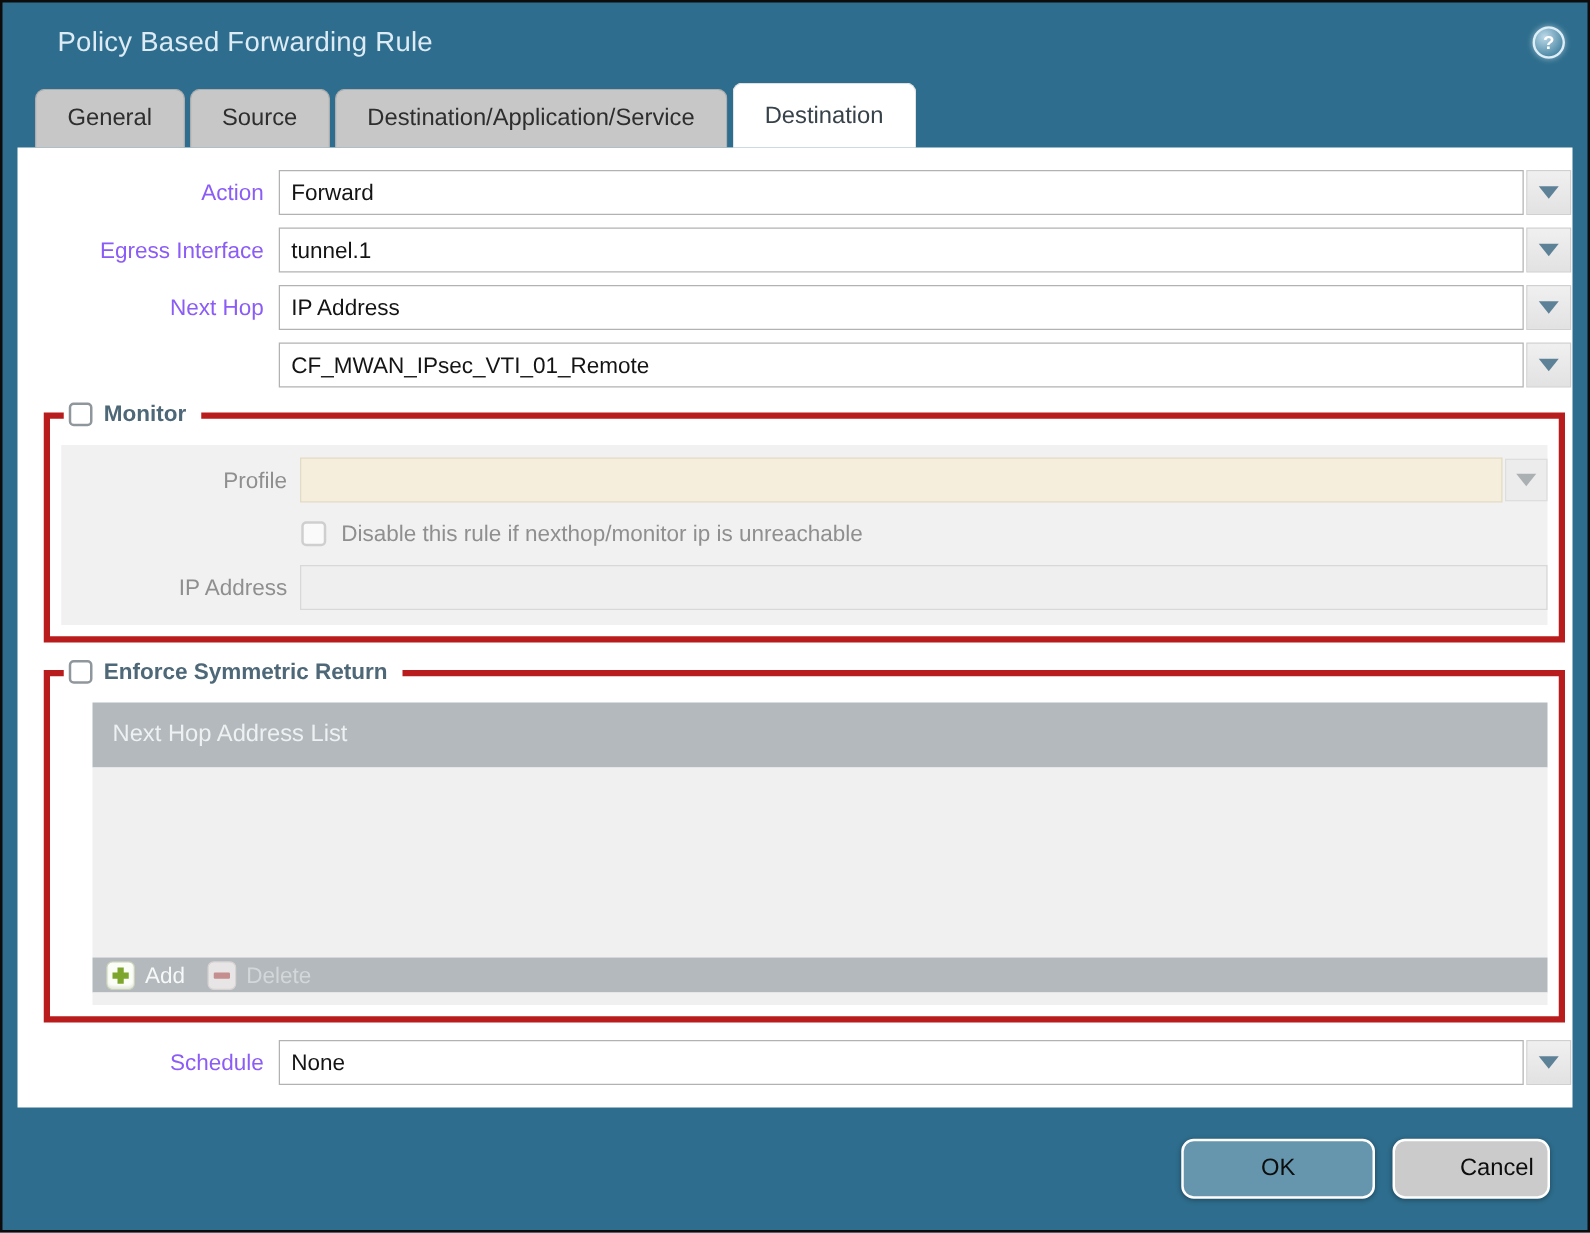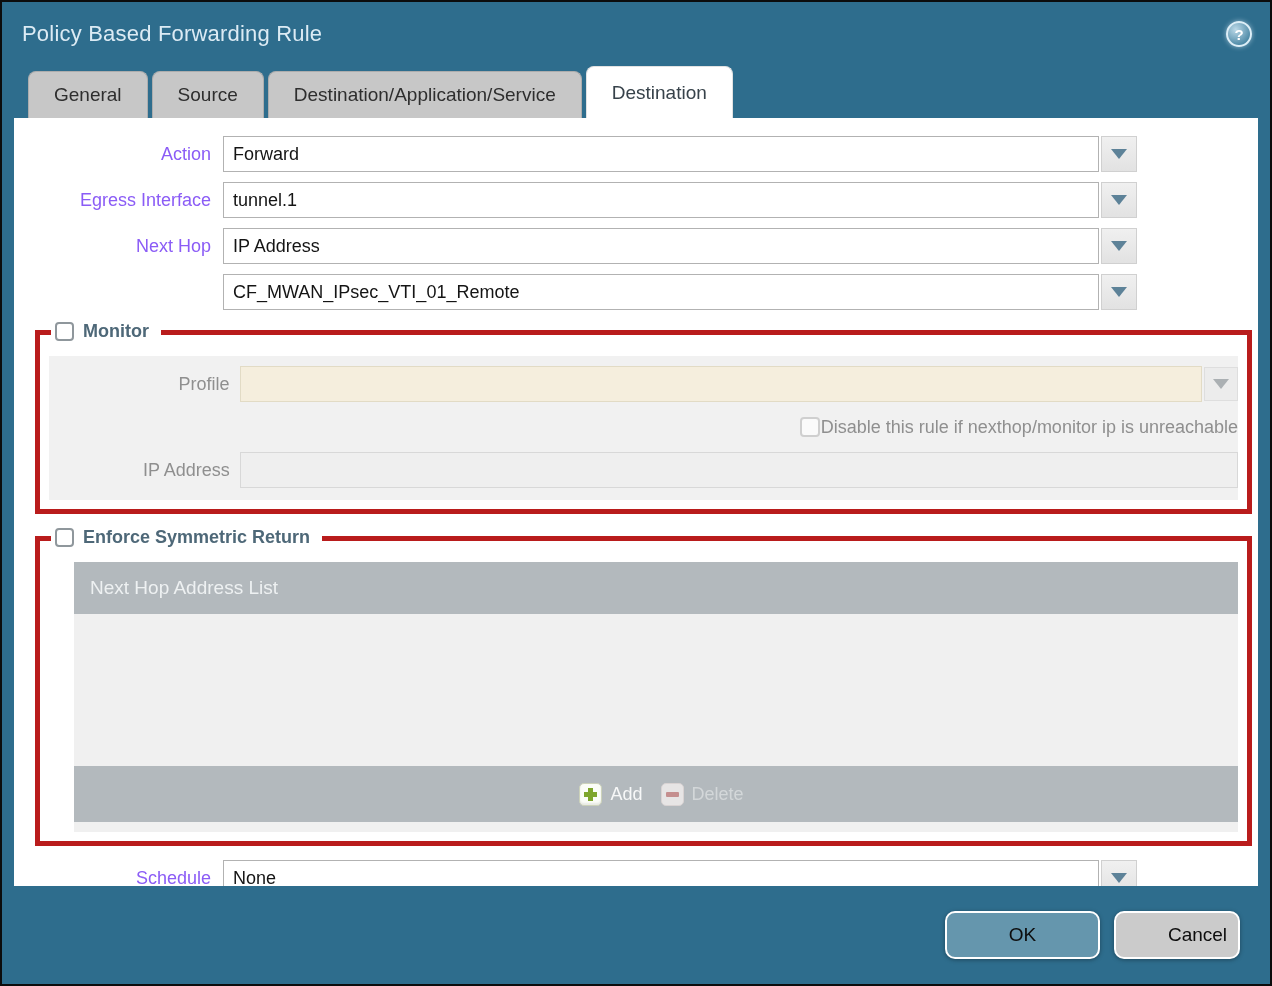--- a/index.html
+++ b/index.html
@@ -8,21 +8,21 @@
 
   .frame {
     width:1272px; height:986px;
     background:var(--chrome-teal);
     border:2px solid #0c0c0c;
     position:relative;
   }
 
   
   .titlebar { height:64px; display:flex; align-items:center; justify-content:space-between; padding:0 18px 0 20px; }
-  .title { font-size:22px; font-weight:400; color:#dcebf4; letter-spacing:.2px; }
+  .title { font-size:22px; font-weight:400; color:#dcebf4; letter-spacing:.2px;margin-left:24px; }
   .help {
     width:26px; height:26px; border-radius:50%;
     background:radial-gradient(circle at 35% 30%, #bcd9e8, #4d89a6 75%);
     border:2px solid #ddeef7; color:#fff;
     font-weight:bold; font-size:15px;
     display:flex; align-items:center; justify-content:center;
     box-shadow:0 0 5px rgba(230,245,255,.55);
     cursor:pointer;
   }
 
@@ -36,21 +36,21 @@
     border-radius:8px 8px 0 0; cursor:pointer; white-space:nowrap;
   }
   .tab.active { height:52px; background:#fff; border-color:#e2e2e2; color:#37424a; }
 
   
   .content { background:#fff; margin:0 12px; height:768px; padding-top:18px; overflow:hidden; }
 
   .row { display:flex; align-items:center; height:36px; margin-bottom:10px; }
   .lbl { width:197px; text-align:right; margin-right:12px; font-size:18px; color:#8b5cf6; }
   .field {
-    width:876px; height:36px; background:#fff;
+    width:996px; height:36px; background:#fff;
     border:1px solid #b2b2b2; font-size:18px; color:#141414;
     padding:0 9px; display:flex; align-items:center; cursor:pointer;
     white-space:nowrap; overflow:hidden;
   }
   .ddbtn {
     width:36px; height:36px; margin-left:2px;
     background:linear-gradient(#f0f0f0,#e2e2e2);
     border:1px solid #d0d0d0;
     display:flex; align-items:center; justify-content:center; cursor:pointer;
   }
@@ -68,28 +68,28 @@
   .cb { width:19px; height:19px; border:2px solid #8f979c; border-radius:4px; background:#fff; display:inline-block; cursor:pointer; }
   .cb.disabled { width:20px; height:20px; border-color:#cfcfcf; background:#fafafa; cursor:default; }
 
   
   .panel { background:var(--panel-gray); padding:10px 0 12px 0; }
   .prow { display:flex; align-items:center; margin-bottom:12px; }
   .prow:last-child { margin-bottom:0; }
   .plbl { width:182px; text-align:right; margin-right:10px; font-size:18px; color:#8f8f8f; }
   .field.beige { width:970px; background:var(--beige-field); border:1px solid #e2dbc5; cursor:default; }
   .ddbtn.disabled { width:34px; height:34px; background:#ececec; border-color:#dedede; cursor:default; }
-  .cbrow { padding-left:192px; gap:1px; height:26px;justify-content:flex-end; }
+  .cbrow { padding-left:192px; gap:12px; height:26px; }
   .cbl { font-size:18px; color:#8f8f8f; }
   .field.grayfield { width:1005px; background:#efefef; border:1px solid #d8d8d8; cursor:default; }
 
   
   .grid-header { height:52px; background:var(--grid-gray); color:#eef1f2; font-size:19px; display:flex; align-items:center; padding-left:16px; }
   .grid-body { height:152px; background:#f0f0f0; }
-  .grid-footer { height:56px; background:var(--grid-gray); display:flex; align-items:center; padding-left:11px; gap:18px;justify-content:center; }
+  .grid-footer { height:28px; background:var(--grid-gray); display:flex; align-items:center; padding-left:11px; gap:18px; }
   .grid-strip { height:10px; background:#f0f0f0; }
 
   .tool { display:flex; align-items:center; gap:8px; font-size:18px; cursor:pointer; }
   .tool.del { cursor:default; }
   .tool.add .tool-label { color:#f7f8f8; }
   .tool.del .tool-label { color:#d3d7d9; }
   .icon { width:23px; height:23px; border-radius:5px; position:relative; }
   .icon.plus { background:#fbfdf7; border:1px solid #ccd2ba; box-shadow:inset 0 -2px 2px rgba(0,0,0,.08); }
   .icon.plus .v { position:absolute; left:8px; top:4px; width:5px; height:13px; background:var(--add-green); }
   .icon.plus .h { position:absolute; top:8px; left:4px; width:13px; height:5px; background:var(--add-green); }

